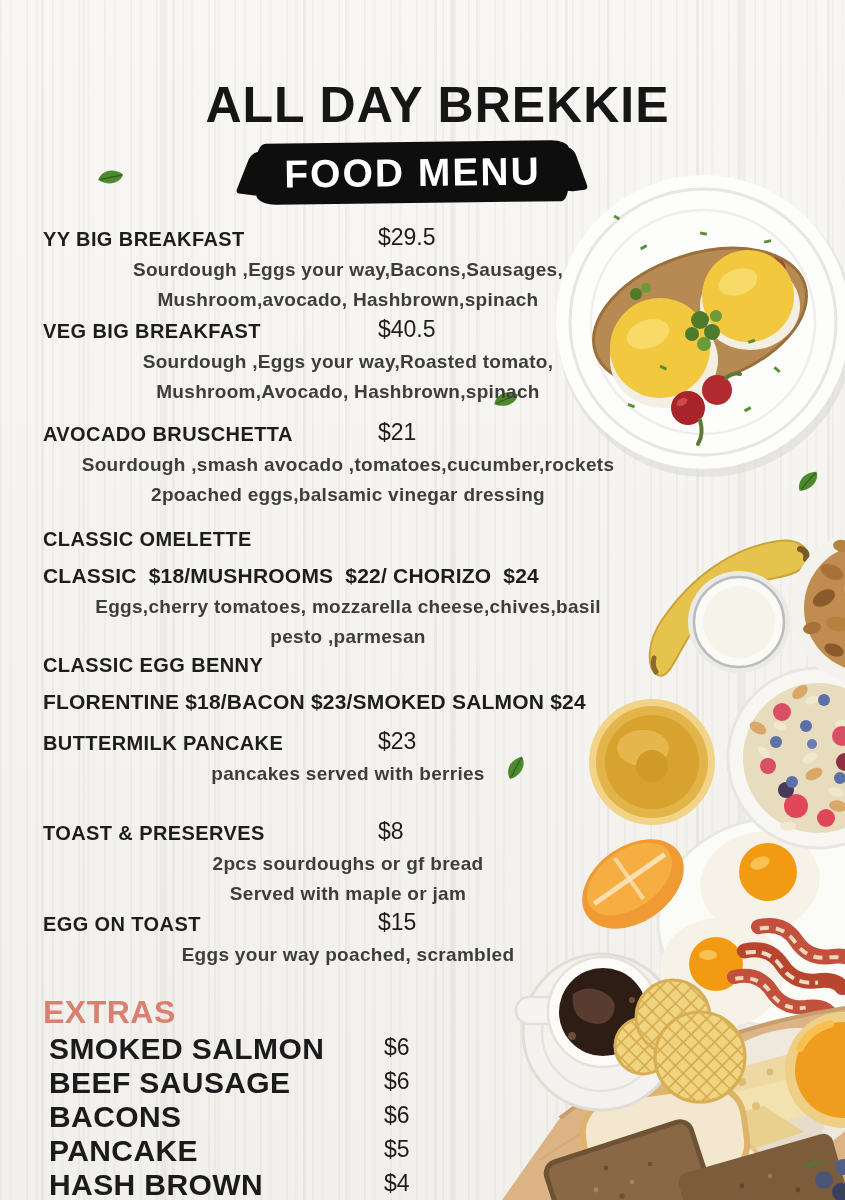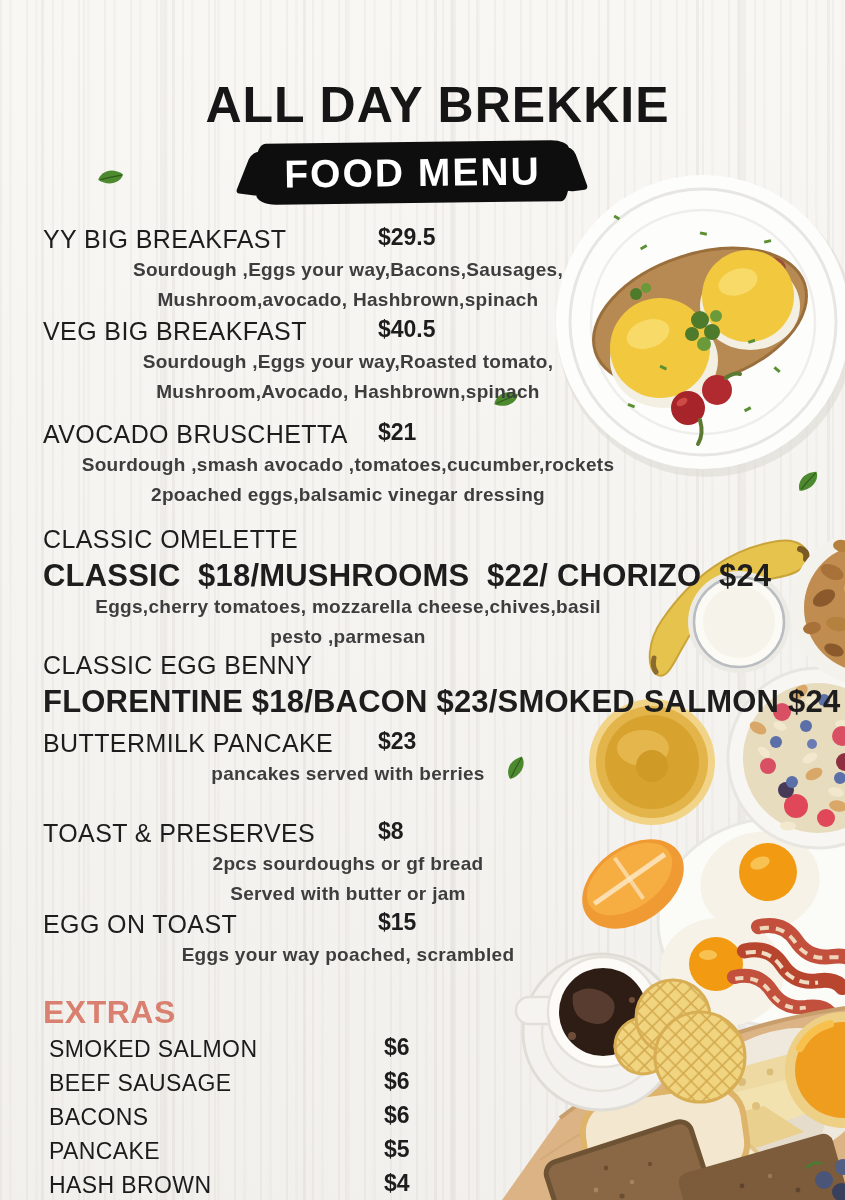--- a/index.html
+++ b/index.html
@@ -29,30 +29,30 @@
   .band::before{content:"";position:absolute;left:-13px;top:9px;width:30px;height:42px;background:#0e0e0e;
     transform:skewX(-16deg) rotate(7deg);border-radius:8px 2px 10px 4px;}
   .band::after{content:"";position:absolute;right:-12px;top:7px;width:28px;height:44px;background:#0e0e0e;
     transform:skewX(14deg) rotate(-6deg);border-radius:3px 9px 4px 12px;}
   .band span{
     position:relative;z-index:1;color:#ffffff;font-size:39px;font-weight:700;letter-spacing:2px;line-height:61px;
   }
 
   .menu{position:absolute;left:28px;top:0;width:610px;}
   .item{position:absolute;left:0;width:100%;}
-  .item h2{margin:0;font-size:25px;font-weight:400;letter-spacing:0.4px;line-height:30px;color:#1d1d1d;}
+  .item h2{margin:0;font-size:20px;font-weight:700;letter-spacing:0.4px;line-height:30px;color:#1d1d1d;}
   .item .head{position:relative;}
-  .price{position:absolute;left:335px;top:0;font-size:23px;font-weight:700;color:#1d1d1d;}
+  .price{position:absolute;left:335px;top:0;font-size:23px;font-weight:400;color:#1d1d1d;}
   .item p{margin:2px 0 0 0;font-size:19px;line-height:28px;font-weight:700;color:#3d3d3d;letter-spacing:0.3px;text-align:center;}
-  .variants{margin:7px 0 0 0;font-size:31px;font-weight:700;letter-spacing:0.2px;line-height:30px;color:#1d1d1d;white-space:pre;}
+  .variants{margin:7px 0 0 0;font-size:21px;font-weight:700;letter-spacing:0.2px;line-height:30px;color:#1d1d1d;white-space:pre;}
   .b1{top:224px}.b2{top:316px}.b3{top:419px}.b4{top:524px}.b5{top:650px}
   .b6{top:728px}.b7{top:818px}.b8{top:909px}
   .extras-heading{position:absolute;left:0;top:994px;margin:0;font-size:32px;font-weight:700;letter-spacing:0.5px;}
   .xrow{position:absolute;left:6px;width:100%;}
-  .xrow h2{margin:0;font-size:23px;font-weight:400;line-height:30px;letter-spacing:0.4px;}
+  .xrow h2{margin:0;font-size:30px;font-weight:700;line-height:30px;letter-spacing:0.4px;}
   .x1{top:1034px}.x2{top:1068px}.x3{top:1102px}.x4{top:1136px}.x5{top:1170px}
 </style>
 </head>
 <body>
 
 <div class="page">
 
   <svg class="deco" width="845" height="1200" viewBox="0 0 845 1200">
     <defs>
       <pattern id="wg" width="11" height="11" patternUnits="userSpaceOnUse" patternTransform="rotate(45)">
@@ -337,21 +337,21 @@
         </div>
         <p>pancakes served with berries</p>
       </section>
 
       <section class="item b7">
         <div class="head">
           <h2>TOAST &amp; PRESERVES</h2>
           <span class="price">$8</span>
         </div>
         <p>2pcs sourdoughs or gf bread</p>
-        <p>Served with butter or jam</p>
+        <p>Served with maple or jam</p>
       </section>
 
       <section class="item b8">
         <div class="head">
           <h2>EGG ON TOAST</h2>
           <span class="price">$15</span>
         </div>
         <p>Eggs your way poached, scrambled</p>
       </section>
 

